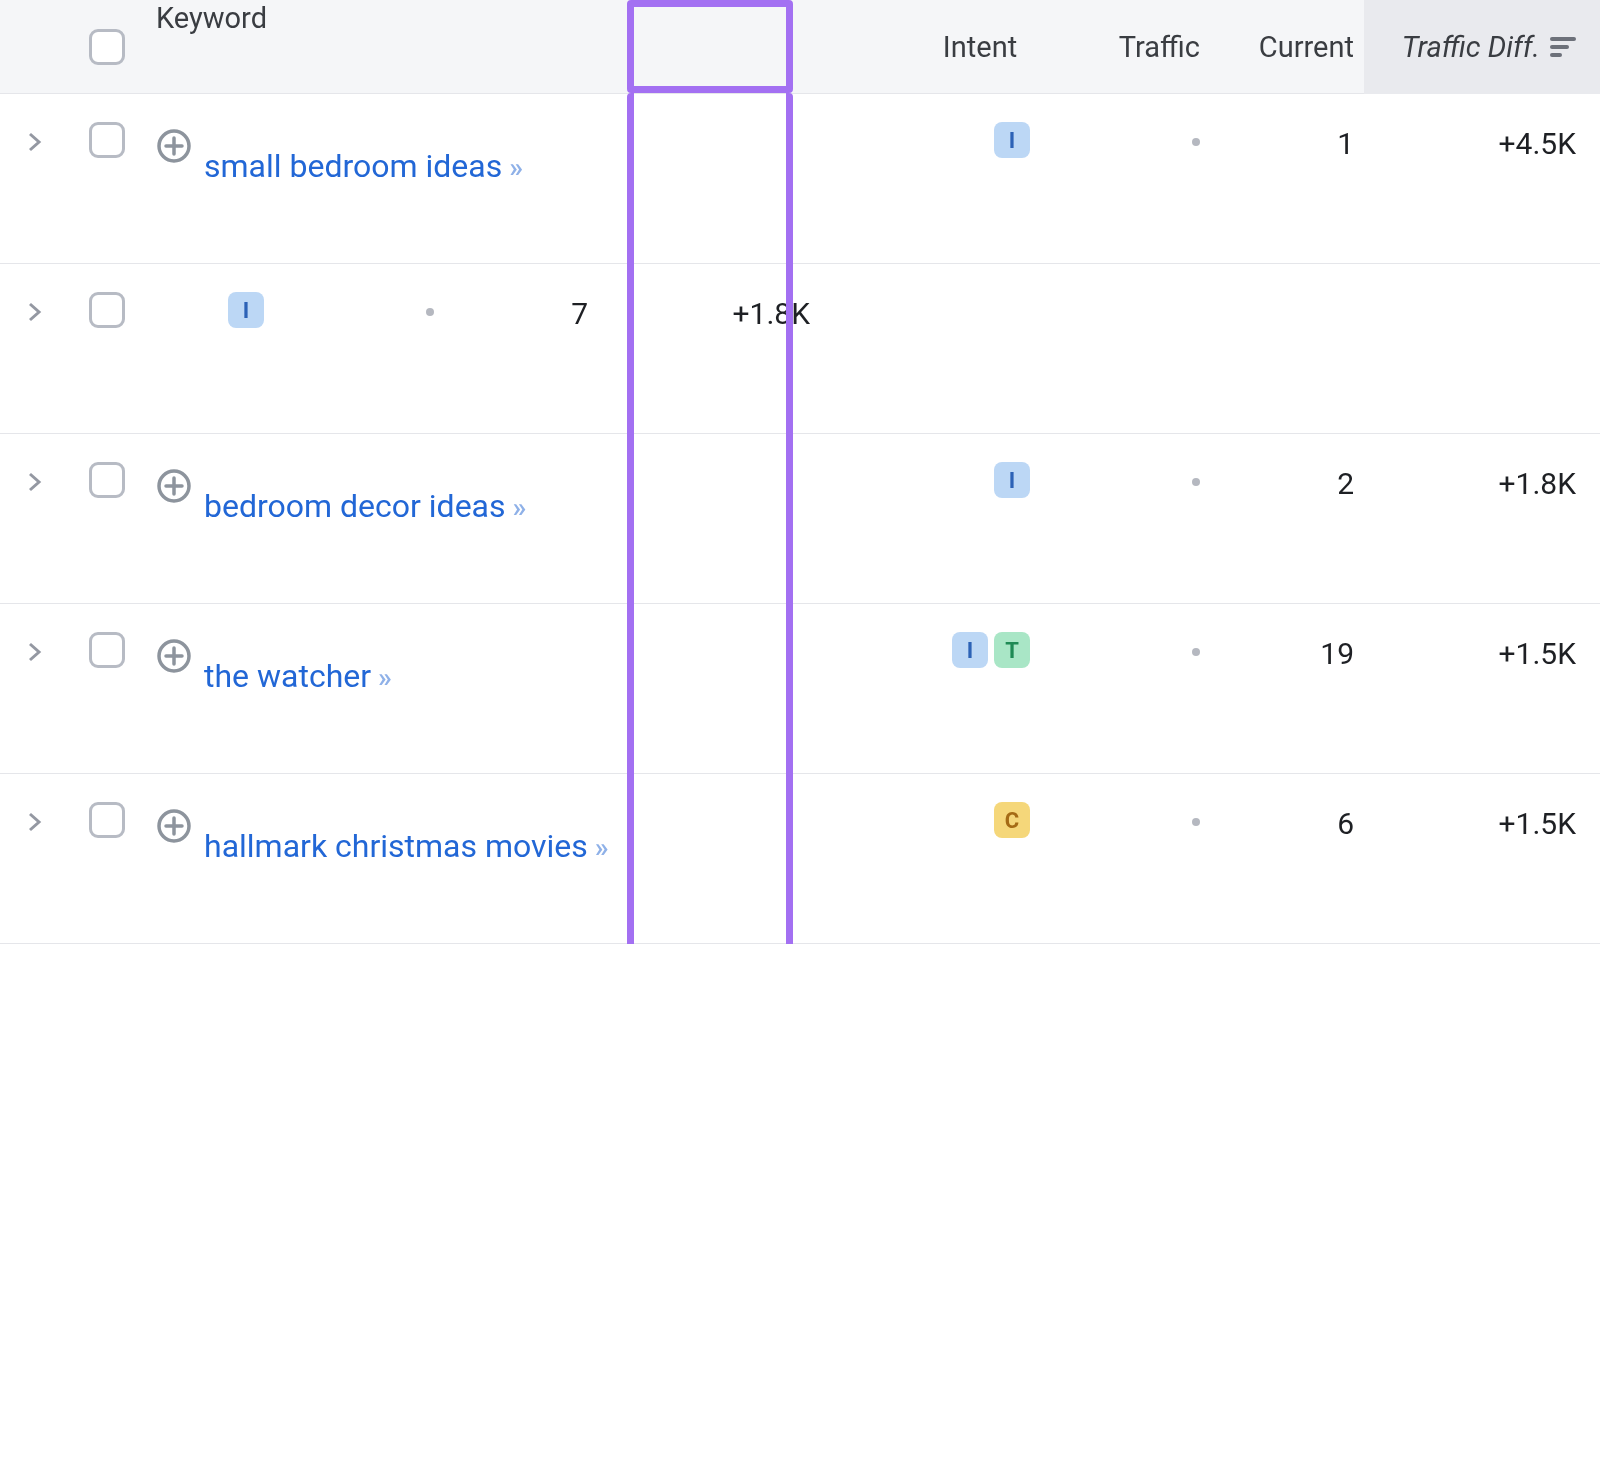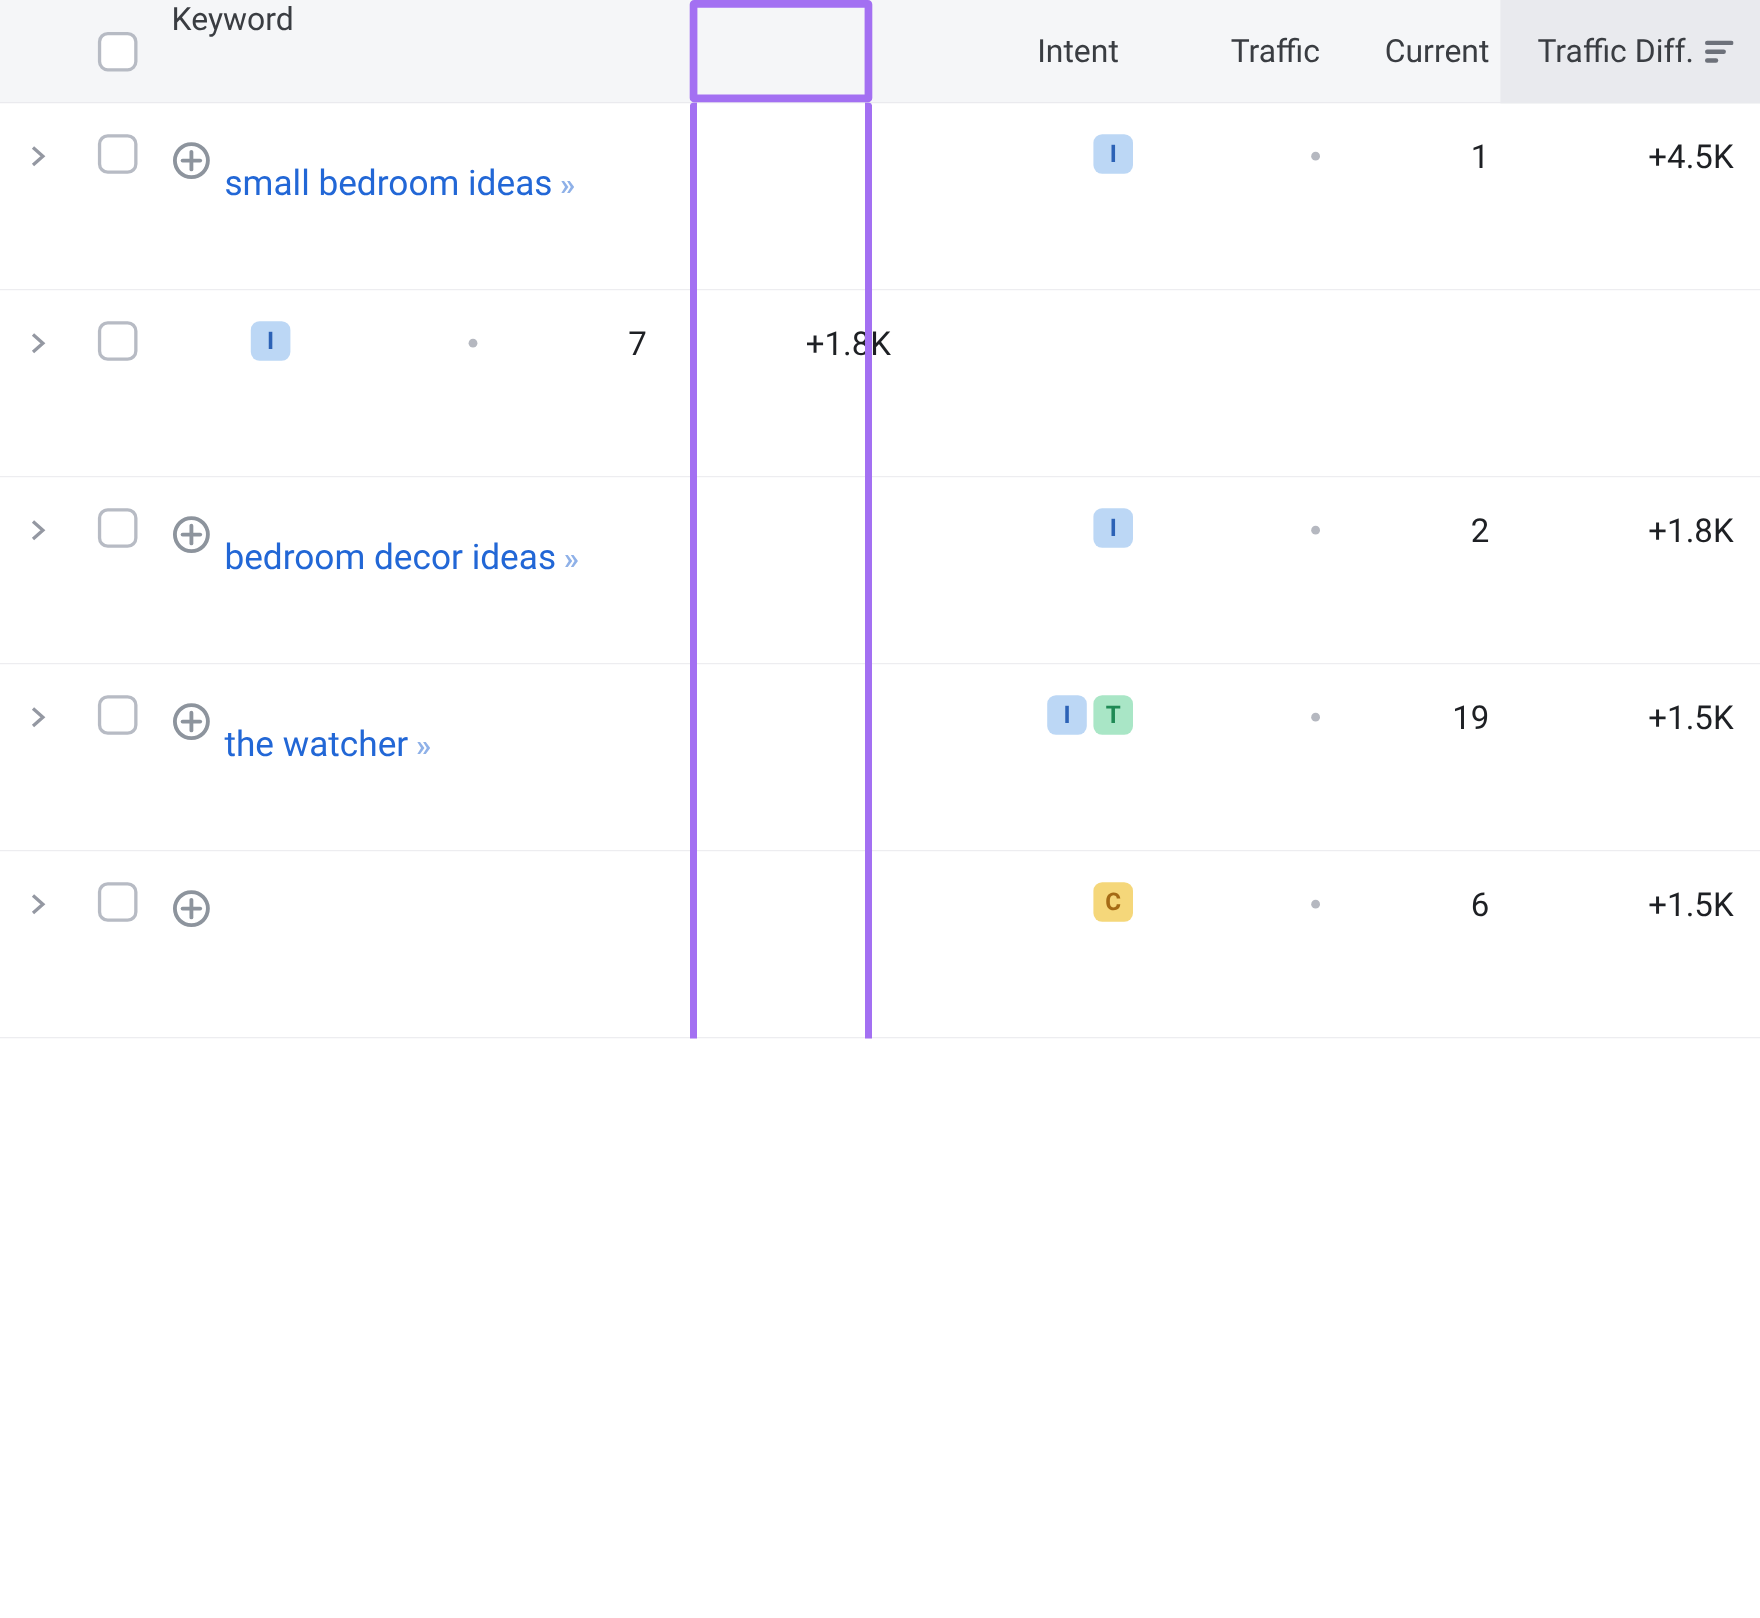--- a/index.html
+++ b/index.html
@@ -31,21 +31,21 @@
   .header-row .col-keyword,
   .header-row .col-intent,
   .header-row .col-previous,
   .header-row .col-current,
   .header-row .col-traffic {
     padding-top: 0;
     align-items: center;
     height: 94px;
   }
   .header-row .col-intent { justify-content:center; padding-right:0; }
-  .header-row .col-traffic { background: #e9eaee; height:94px; gap:10px; align-items:center;}
+  .header-row .col-traffic { background: #e9eaee; height:94px; gap:10px; align-items:center;font-style:italic;}
 
   .header-label { color: #3a3d42; font-size: 29px; font-weight:400;}
   .header-checkbox,
   .row-checkbox {
     width: 36px; height: 36px;
     border: 3px solid #b7bbc4;
     border-radius: 9px;
     background: #fff;
   }
 
@@ -300,20 +300,21 @@
     </div>
     <div class="col-keyword">
       <div class="keyword-wrap">
         <span class="add-icon">
     <svg viewBox="0 0 36 36">
       <circle cx="18" cy="18" r="15" fill="none" stroke="#8d949d" stroke-width="3.5"></circle>
       <line x1="18" y1="10" x2="18" y2="26" stroke="#8d949d" stroke-width="3.5" stroke-linecap="round"></line>
       <line x1="10" y1="18" x2="26" y2="18" stroke="#8d949d" stroke-width="3.5" stroke-linecap="round"></line>
     </svg>
   </span>
+        <a href="#" class="keyword-link">hallmark christmas movies<span class="chevrons"> »</span></a>
       </div>
     </div>
     <div class="col-intent">
             <span class="intent-badge intent-C">C</span>
           </div>
     <div class="col-previous">
             <span class="dash-dot"></span>
           </div>
     <div class="col-current">
             <span class="num-val">6</span>

